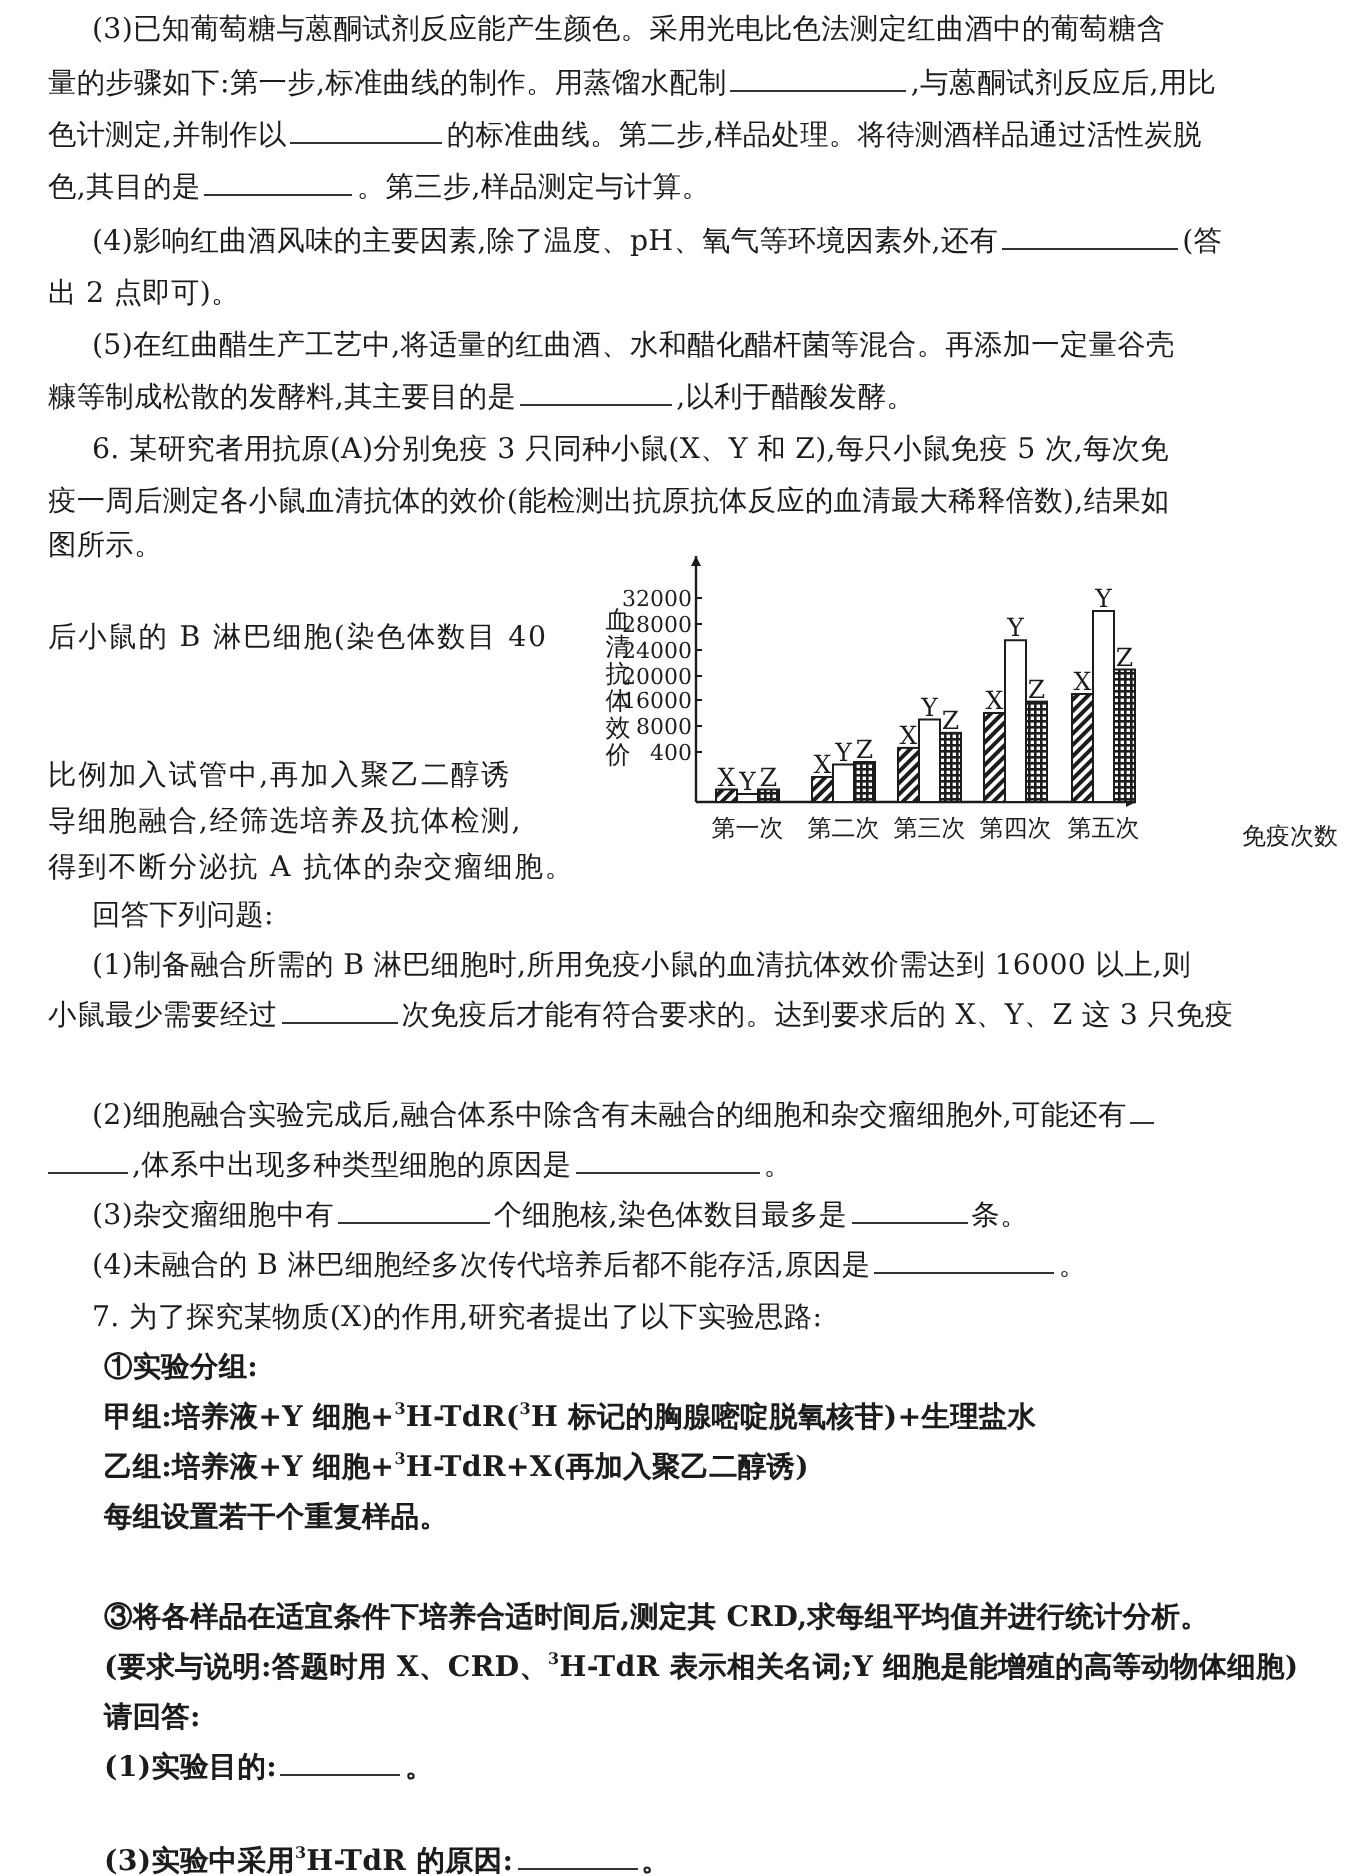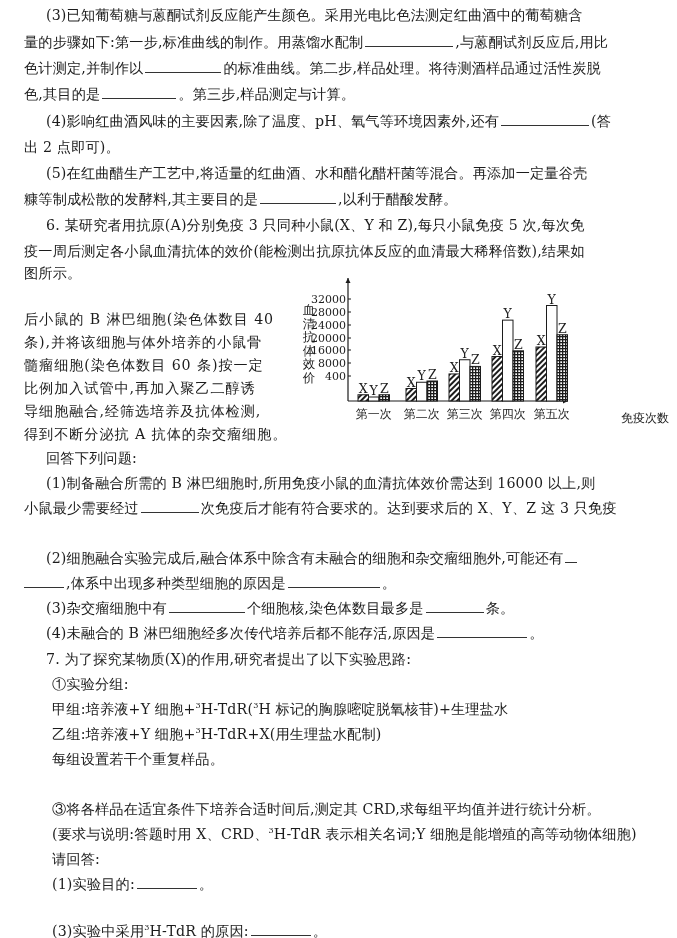--- a/index.html
+++ b/index.html
@@ -7,21 +7,21 @@
     width: 677px; height: 938px; overflow: hidden; position: relative;
     font-family: "DejaVu Serif", "Liberation Serif", serif;
     color: #1c1c1c; font-size: 14.2px;
   }
   .page { position: absolute; left: 0; top: 0; width: 677px; height: 938px; }
   .line {
     position: absolute; left: 24px; white-space: nowrap;
     line-height: 22px; height: 22px; letter-spacing: 0.15px;
   }
   .ind { left: 46px; }
-  .ind2 { left: 52px; }
+  .ind2 { left: 52px; font-weight: bold; }
   .blank {
     display: inline-block; border-bottom: 1px solid #333; height: 14px;
     vertical-align: baseline; margin: 0 2px;
   }
   sup { font-size: 8px; vertical-align: 6px; line-height: 0; }
   .narrow { letter-spacing: 0.9px; }
 
   
   .chart { position: absolute; left: 298px; top: 270px; width: 379px; height: 160px; }
   .chart svg { position: absolute; left: 0; top: 0; }
@@ -51,22 +51,20 @@
   <div class="line ind" style="top:162px"><span>(5)在红曲醋生产工艺中,将适量的红曲酒、水和醋化醋杆菌等混合。再添加一定量谷壳</span></div>
   <div class="line" style="top:188px">
     <span>糠等制成松散的发酵料,其主要目的是</span><span class="blank" style="width:76px"></span><span>,以利于醋酸发酵。</span>
   </div>
 
   <div class="line ind" style="top:214px"><span>6. 某研究者用抗原(A)分别免疫 3 只同种小鼠(X、Y 和 Z),每只小鼠免疫 5 次,每次免</span></div>
   <div class="line" style="top:240px"><span>疫一周后测定各小鼠血清抗体的效价(能检测出抗原抗体反应的血清最大稀释倍数),结果如</span></div>
   <div class="line" style="top:262px"><span>图所示。</span></div>
 
   <div class="line narrow" style="top:308px"><span>后小鼠的 B 淋巴细胞(染色体数目 40</span></div>
-  <div class="line narrow" style="top:331px"><span>条),并将该细胞与体外培养的小鼠骨</span></div>
-  <div class="line narrow" style="top:354px"><span>髓瘤细胞(染色体数目 60 条)按一定</span></div>
   <div class="line narrow" style="top:400px"><span>导细胞融合,经筛选培养及抗体检测,</span></div>
   <div class="line narrow" style="top:377px"><span>比例加入试管中,再加入聚乙二醇诱</span></div>
   <div class="line narrow" style="top:423px"><span>得到不断分泌抗 A 抗体的杂交瘤细胞。</span></div>
 
   <div class="chart">
     <svg width="379" height="160" viewBox="0 0 379 160">
       <defs>
         <pattern id="diag" patternUnits="userSpaceOnUse" width="4" height="4" patternTransform="rotate(45)">
           <rect width="4" height="4" fill="#fff"></rect>
           <rect width="2" height="4" fill="#1c1c1c"></rect>
@@ -159,21 +157,21 @@
   <div class="line ind" style="top:622px">
     <span>(4)未融合的 B 淋巴细胞经多次传代培养后都不能存活,原因是</span><span class="blank" style="width:90px"></span><span>。</span>
   </div>
 
   <div class="line ind" style="top:648px"><span>7. 为了探究某物质(X)的作用,研究者提出了以下实验思路:</span></div>
   <div class="line ind2" style="top:673px"><span>①实验分组:</span></div>
   <div class="line ind2" style="top:698px">
     <span>甲组:培养液+Y 细胞+</span><sup>3</sup><span>H-TdR(</span><sup>3</sup><span>H 标记的胸腺嘧啶脱氧核苷)+生理盐水</span>
   </div>
   <div class="line ind2" style="top:723px">
-    <span>乙组:培养液+Y 细胞+</span><sup>3</sup><span>H-TdR+X(用生理盐水配制)</span>
+    <span>乙组:培养液+Y 细胞+</span><sup>3</sup><span>H-TdR+X(再加入聚乙二醇诱)</span>
   </div>
   <div class="line ind2" style="top:748px"><span>每组设置若干个重复样品。</span></div>
   <div class="line ind2" style="top:798px"><span>③将各样品在适宜条件下培养合适时间后,测定其 CRD,求每组平均值并进行统计分析。</span></div>
   <div class="line ind2" style="top:823px">
     <span>(要求与说明:答题时用 X、CRD、</span><sup>3</sup><span>H-TdR 表示相关名词;Y 细胞是能增殖的高等动物体细胞)</span>
   </div>
   <div class="line ind2" style="top:848px"><span>请回答:</span></div>
   <div class="line ind2" style="top:873px">
     <span>(1)实验目的:</span><span class="blank" style="width:60px"></span><span>。</span>
   </div>

